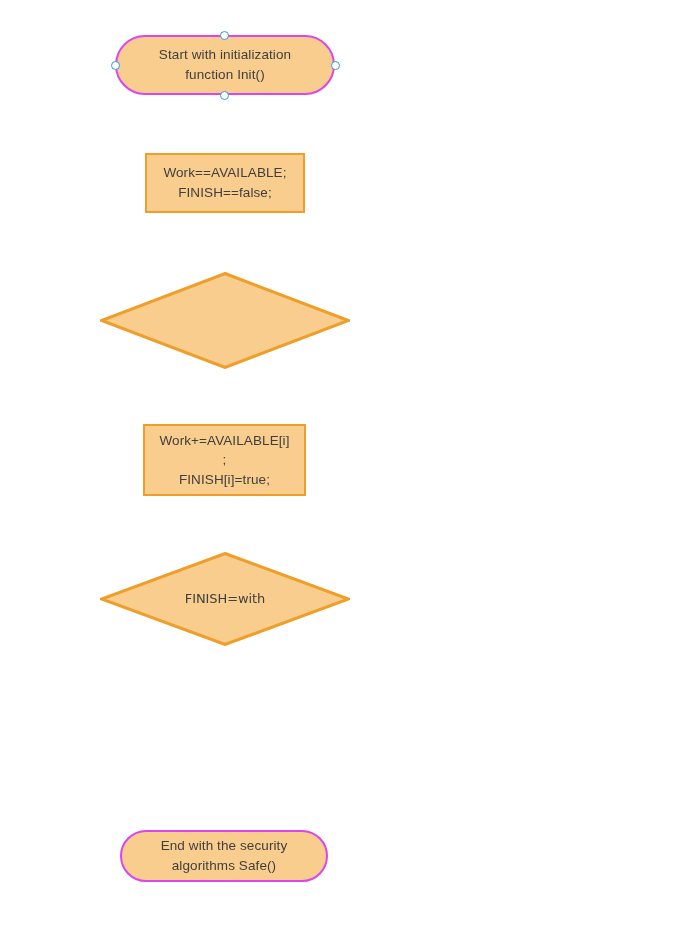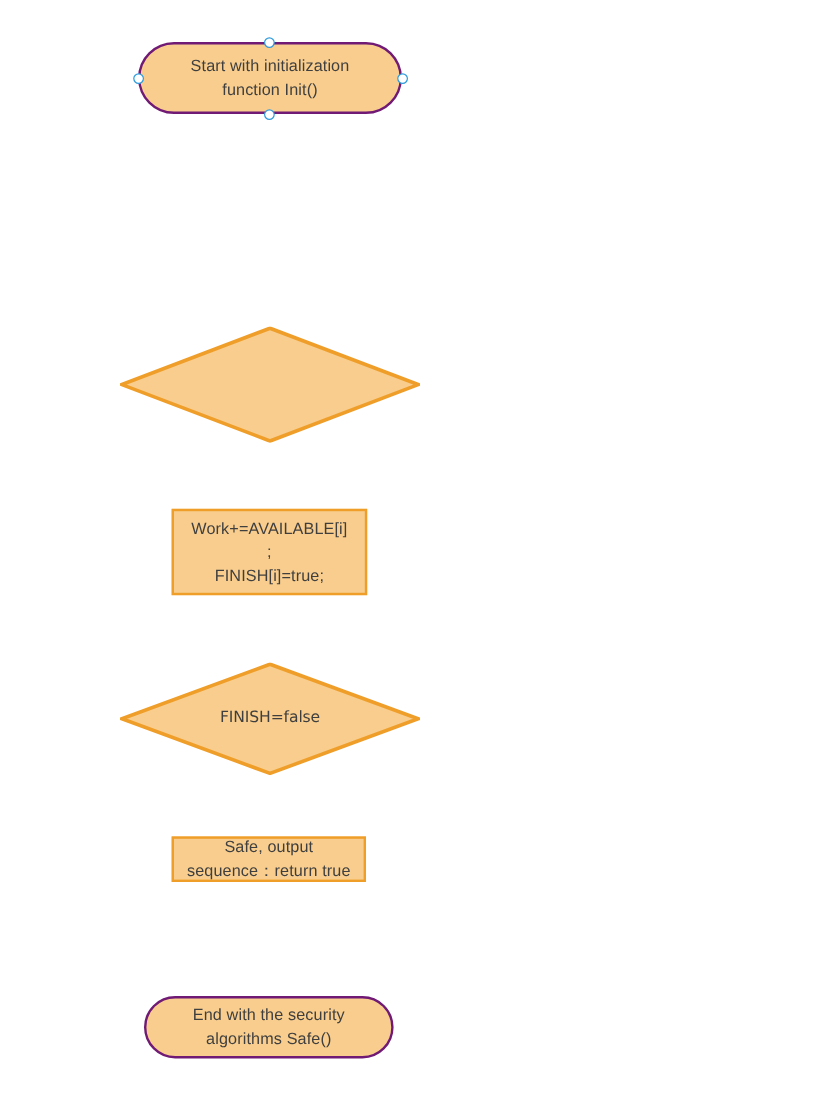--- a/index.html
+++ b/index.html
@@ -40,21 +40,21 @@
 
   
   .rect {
     background: #f8cd8d;
     border: 2px solid #ef9e2a;
   }
 
   
   .stadium {
     background: #f8cd8d;
-    border: 2px solid #701a75;
+    border: 2px solid #d946ef;
     border-radius: 999px;
   }
 
   
   .diamond {
     background: transparent;
     border: none;
   }
   .diamond .diamond-svg {
     position: absolute;
@@ -98,30 +98,30 @@
     border-radius: 50%;
     z-index: 10;
   }
 </style>
 </head>
 <body>
 
 <div id="canvas">
     <div class="node stadium" style="left: 115px; top: 35px; width: 220px; height: 60px;"><div class="label">Start with initialization
 function Init()</div></div>
+    <div class="node rect" style="left: 145px; top: 153px; width: 160px; height: 60px;"><div class="label">Work==AVAILABLE;
+FINISH==false;</div></div>
     <div class="node diamond" style="left: 100px; top: 272px; width: 250px; height: 97px;"><svg class="diamond-svg" viewBox="0 0 250 97" preserveAspectRatio="none">
         <polygon points="125,1.5 248.5,48.5 125,95.5 1.5,48.5" fill="#f8cd8d" stroke="#ef9e2a" stroke-width="3" stroke-linejoin="miter"></polygon>
       </svg></div>
     <div class="node rect" style="left: 143px; top: 424px; width: 163px; height: 72px;"><div class="label">Work+=AVAILABLE[i]
 ;
 FINISH[i]=true;</div></div>
     <div class="node diamond" style="left: 100px; top: 552px; width: 250px; height: 94px;"><svg class="diamond-svg" viewBox="0 0 250 94" preserveAspectRatio="none">
         <polygon points="125,1.5 248.5,47 125,92.5 1.5,47" fill="#f8cd8d" stroke="#ef9e2a" stroke-width="3" stroke-linejoin="miter"></polygon>
-      </svg><div class="label diamond-label alt-face">FINISH=false</div></div>
-    <div class="node rect" style="left: 143px; top: 697px; width: 162px; height: 38px;"><div class="label">Safe, output
-sequence：return true</div></div>
+      </svg><div class="label diamond-label alt-face">FINISH=with</div></div>
     <div class="node stadium" style="left: 120px; top: 830px; width: 208px; height: 52px;"><div class="label">End with the security
 algorithms Safe()</div></div>
     <div class="handle" style="left: 224px; top: 35px;"></div>
     <div class="handle" style="left: 115px; top: 65px;"></div>
     <div class="handle" style="left: 335px; top: 65px;"></div>
     <div class="handle" style="left: 224px; top: 95px;"></div>
   </div>
 
 </body></html>

